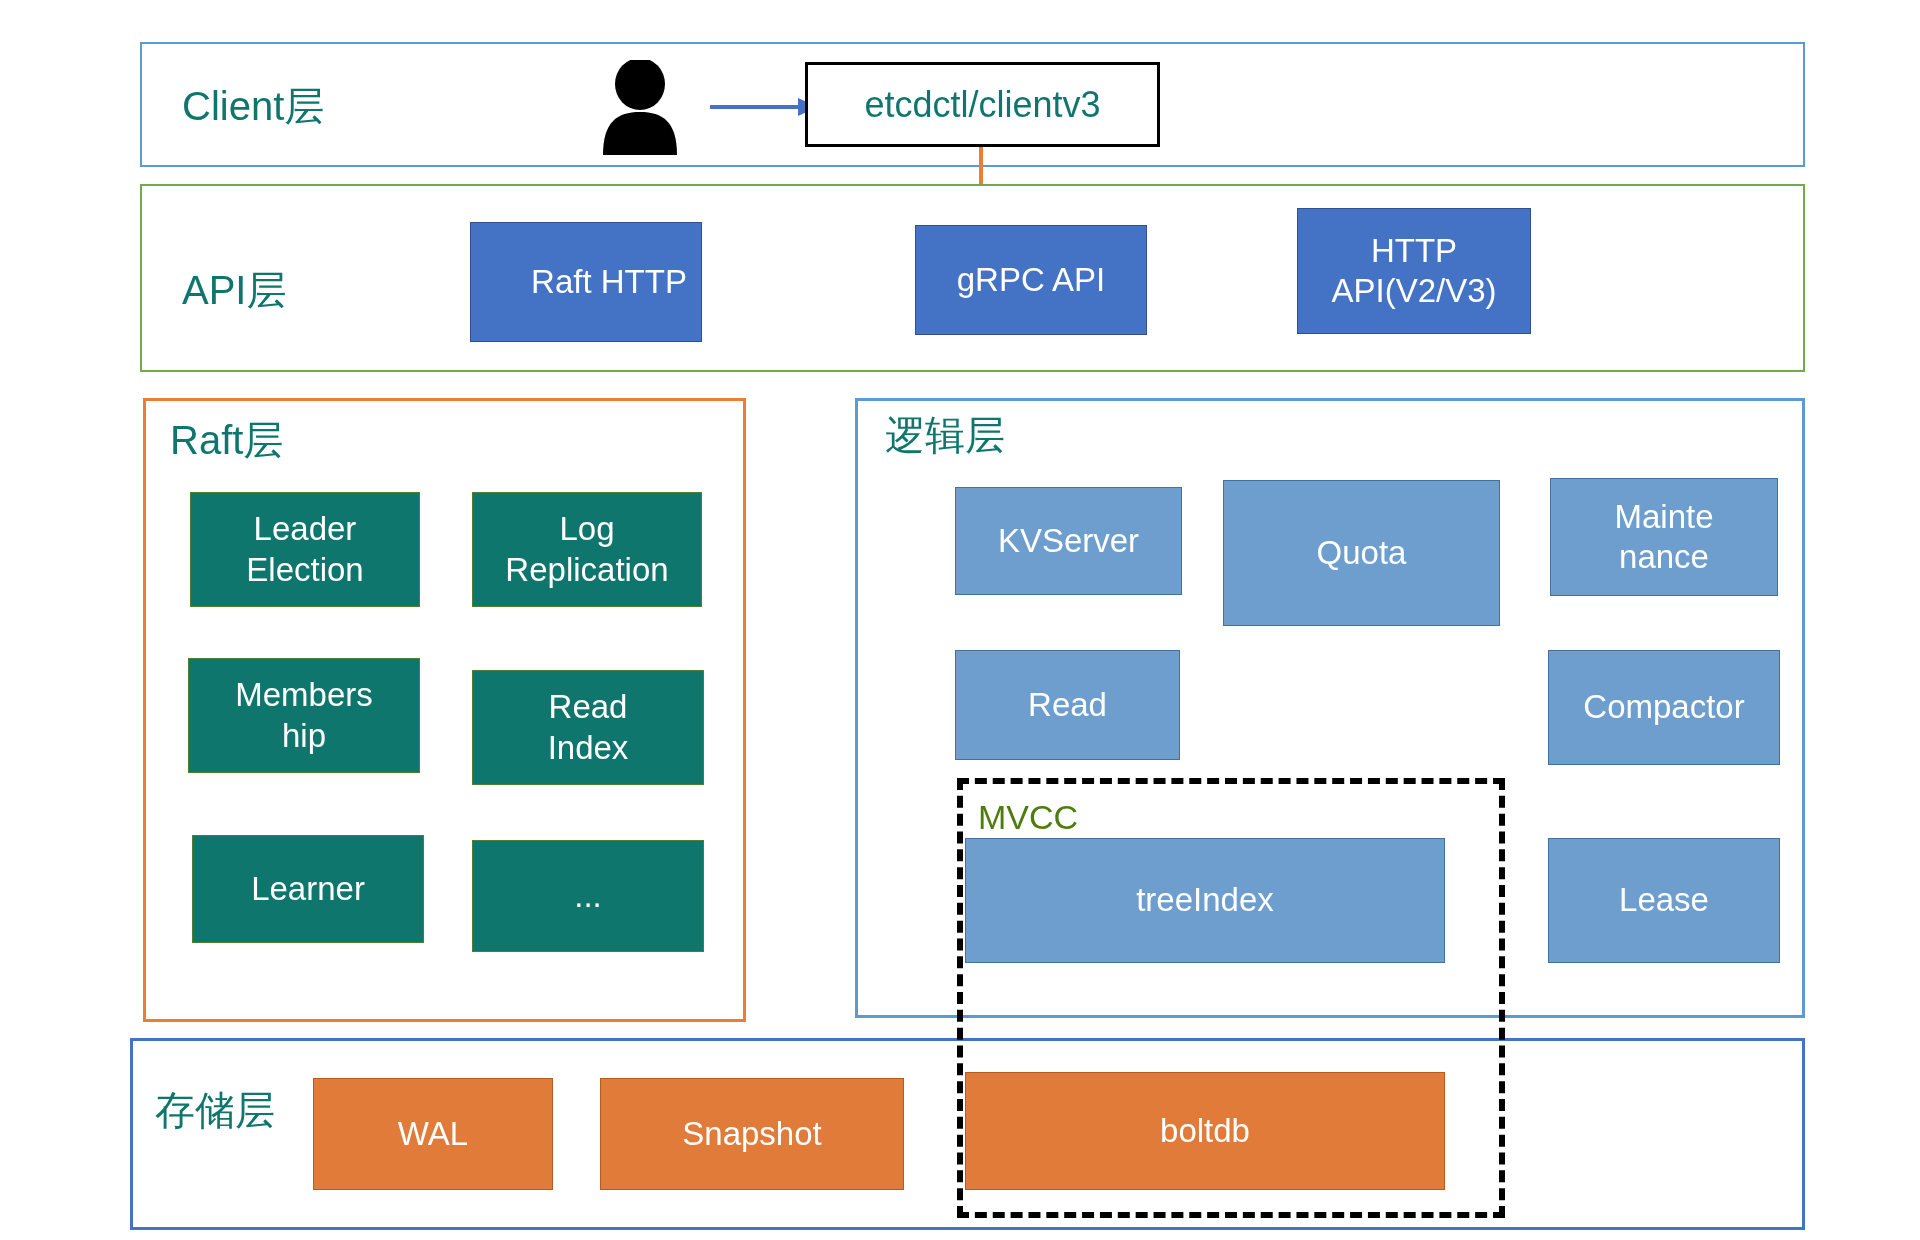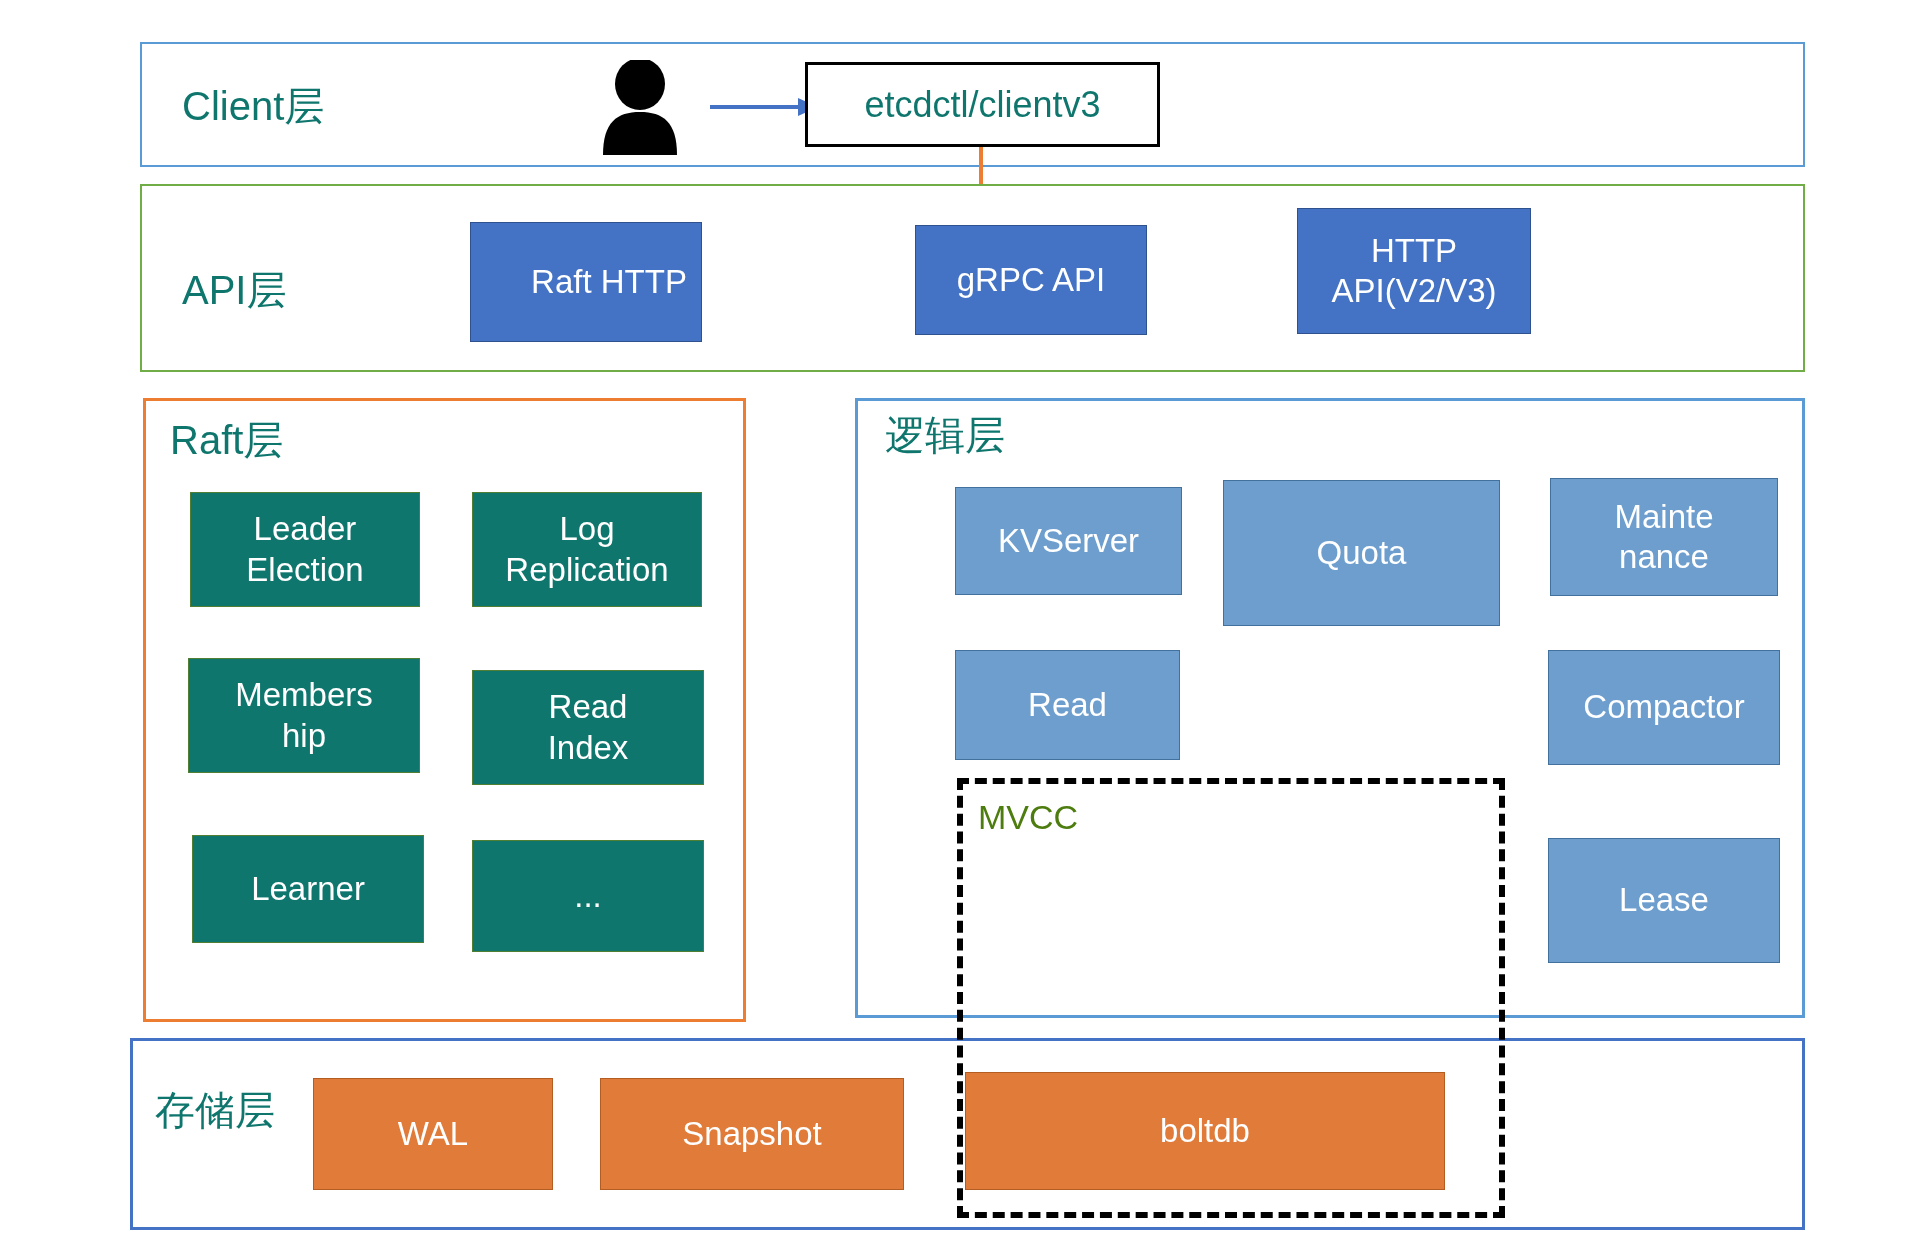--- a/index.html
+++ b/index.html
@@ -151,20 +151,21 @@
   <div class="node lightblue" style="left:1223px; top:480px; width:277px; height:146px;">Quota</div>
 
   <div class="node lightblue" style="left:1550px; top:478px; width:228px; height:118px;">Mainte
 nance</div>
 
   <div class="node lightblue" style="left:955px; top:650px; width:225px; height:110px;">Read</div>
 
 
   <div class="node lightblue" style="left:1548px; top:650px; width:232px; height:115px;">Compactor</div>
 
+  <div class="node lightblue" style="left:965px; top:838px; width:480px; height:125px;">treeIndex</div>
 
   <div class="node lightblue" style="left:1548px; top:838px; width:232px; height:125px;">Lease</div>
 
   <div class="layer layer-storage" style="left:130px; top:1038px; width:1675px; height:192px;"></div>
 
   <div class="layer-title" style="left:155px; top:1090px;">存储层</div>
 
   <div class="node orange" style="left:313px; top:1078px; width:240px; height:112px;">WAL</div>
 
   <div class="node orange" style="left:600px; top:1078px; width:304px; height:112px;">Snapshot</div>

